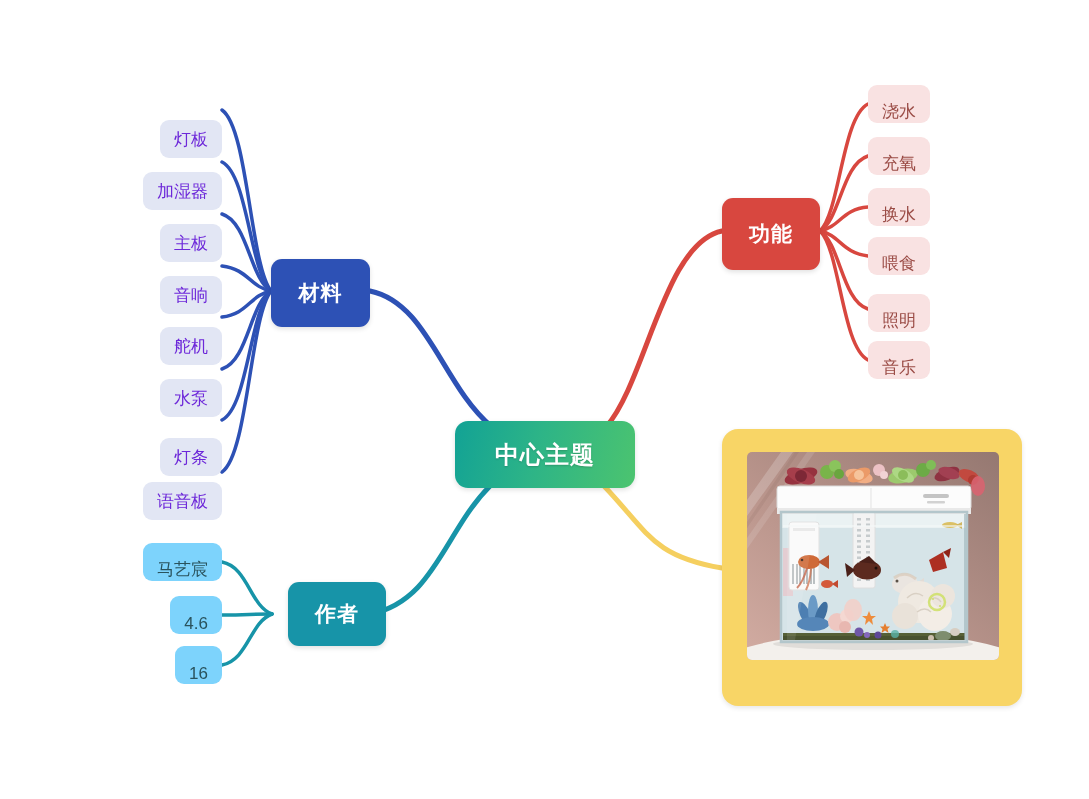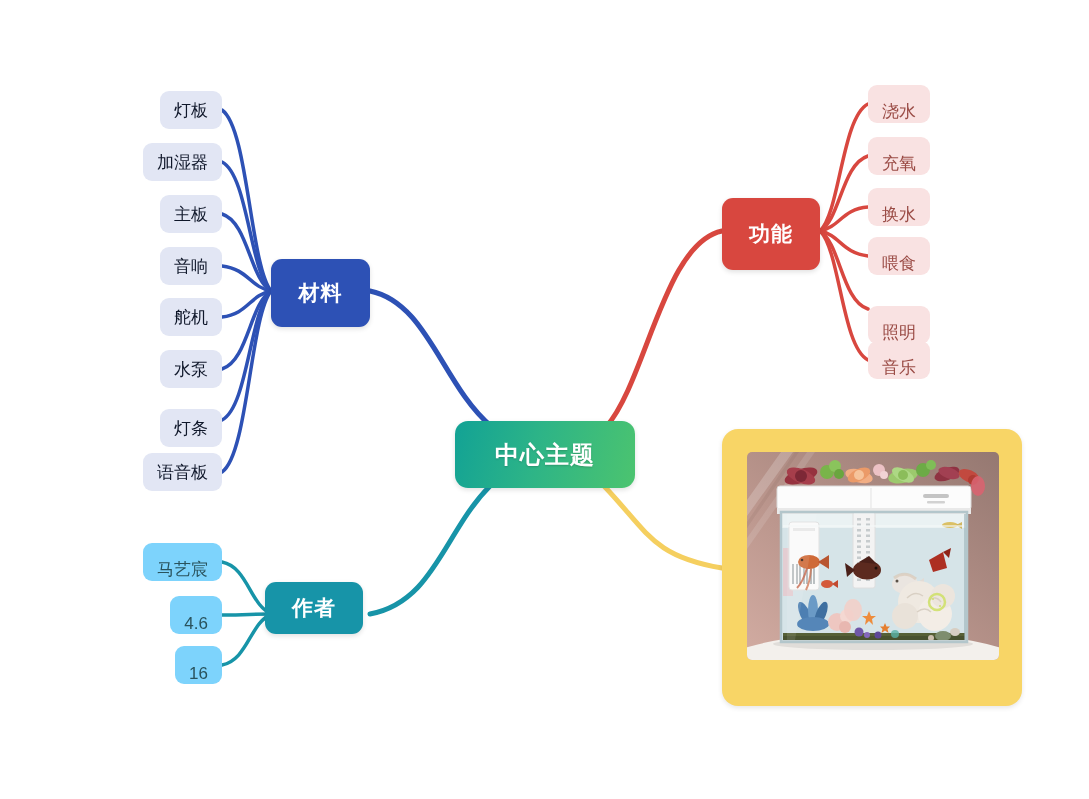--- a/index.html
+++ b/index.html
@@ -12,21 +12,21 @@
   .node.center{font-size:24px;border-radius:13px;letter-spacing:1px;
         background:linear-gradient(105deg,#12a295 0%,#2db487 45%,#4cc46f 100%);
         text-shadow:0 1px 2px rgba(0,0,0,.18);}
   .node.materials{background:#2d51b5;}
   .node.functions{background:#d8473f;}
   .node.author{background:#1794a8;}
   .child{position:absolute;height:38px;display:flex;align-items:center;justify-content:center;
         border-radius:9px;padding:0 14px;font-size:17px;white-space:nowrap;}
   .child.colL{right:867px;}
   .child.colR{left:868px;}
-  .child.blue{background:#e2e6f4;color:#0f172a;}
+  .child.blue{background:#e2e6f4;color:#6d28d9;margin-top:29px;}
   .child.red{background:#f9e2e2;color:#9a4b45;align-items:flex-end;}
   .child.teal{background:#7dd3fc;color:#2a535d;align-items:flex-end;}
   .picture-node{position:absolute;left:722px;top:429px;width:300px;height:277px;
         background:#f8d566;border-radius:16px;box-shadow:0 2px 5px rgba(0,0,0,.10);}
   .photo{position:absolute;left:25px;top:23px;width:252px;height:208px;
         border-radius:5px;overflow:hidden;}
   .photo svg{display:block;}
   .photo-label{position:absolute;left:0;bottom:12px;width:100%;text-align:center;
         font-size:20px;color:#3a3a3a;}
 </style>
@@ -74,21 +74,21 @@
   <div class="node center" style="left:455px;top:421px;width:180px;height:67px">
     <span>中心主题</span>
   </div>
 
   <div class="node main materials" style="left:271px;top:259px;width:99px;height:68px">
     <span>材料</span>
   </div>
   <div class="node main functions" style="left:722px;top:198px;width:98px;height:72px">
     <span>功能</span>
   </div>
-  <div class="node main author" style="left:265px;top:582px;width:98px;height:52px">
+  <div class="node main author" style="left:288px;top:582px;width:98px;height:64px">
     <span>作者</span>
   </div>
 
   <div class="child blue colL" style="top:91px">
       <span>灯板</span>
     </div>
   <div class="child blue colL" style="top:143px">
       <span>加湿器</span>
     </div>
   <div class="child blue colL" style="top:195px">
@@ -115,21 +115,21 @@
     </div>
   <div class="child red colR" style="top:137px">
       <span>充氧</span>
     </div>
   <div class="child red colR" style="top:188px">
       <span>换水</span>
     </div>
   <div class="child red colR" style="top:237px">
       <span>喂食</span>
     </div>
-  <div class="child red colR" style="top:306px">
+  <div class="child red colR" style="top:294px">
       <span>照明</span>
     </div>
   <div class="child red colR" style="top:341px">
       <span>音乐</span>
     </div>
 
   <div class="child teal colL" style="top:543px">
       <span>马艺宸</span>
     </div>
   <div class="child teal colL" style="top:596px">

